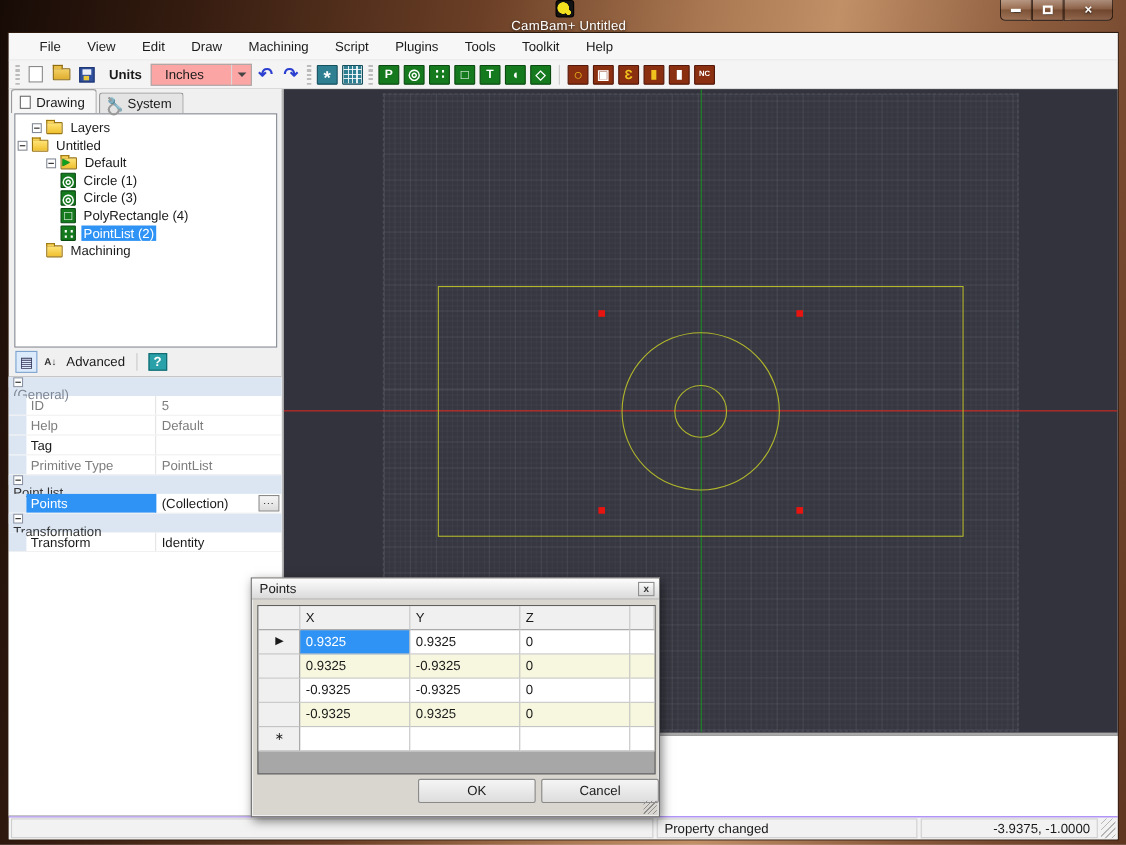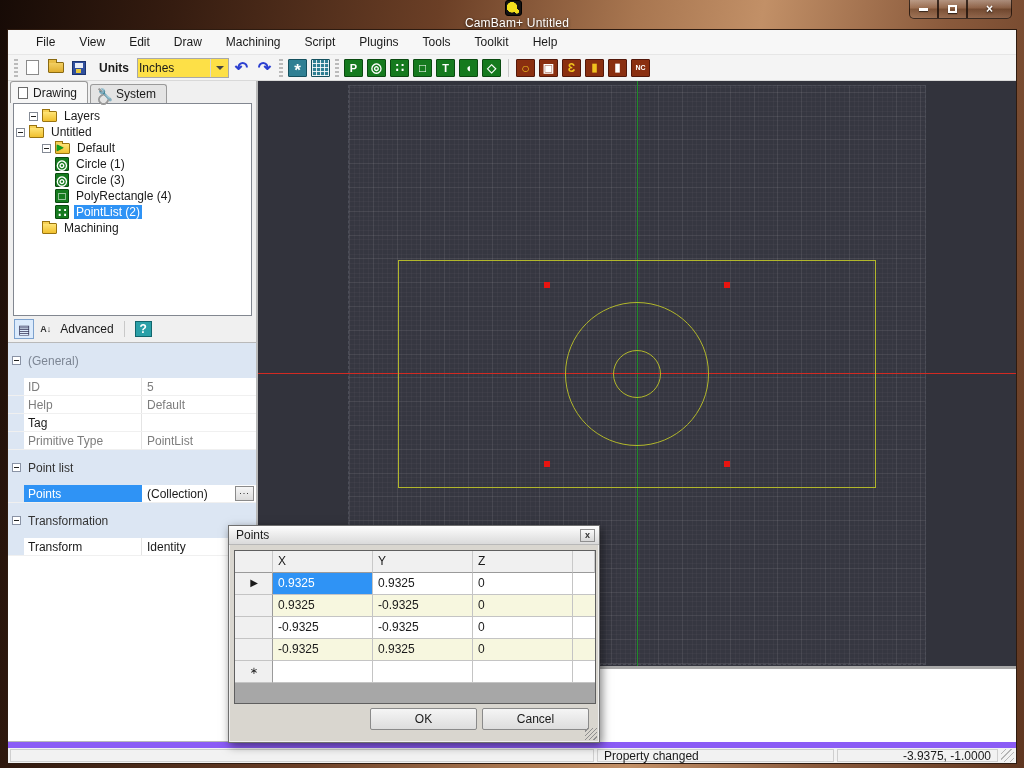--- a/index.html
+++ b/index.html
@@ -38,21 +38,21 @@
   .tsep { width:1px; height:18px; background:#c9c9c9; margin:0 4px; }
   .tbtn { width:21px; height:20px; display:flex; align-items:center; justify-content:center; }
   .icon16 { width:17px; height:16px; display:inline-flex; align-items:center; justify-content:center; position:relative; }
   .i-new { background:#fff; border:1px solid #8a8a8a; width:13px; height:15px; }
   .i-open { width:16px; height:11px; background:linear-gradient(180deg,#f3cf62,#dfae2f); border:1px solid #8a6a12; border-radius:1px; position:relative; }
   .i-open::before { content:""; position:absolute; left:-1px; top:-4px; width:7px; height:3px; background:#e8bd45; border:1px solid #8a6a12; border-bottom:none; }
   .i-save { width:14px; height:14px; background:#30509e; border:1px solid #1c3470; position:relative; }
   .i-save::before { content:""; position:absolute; left:2px; top:1px; right:2px; height:5px; background:#e9eef8; }
   .i-save::after { content:""; position:absolute; left:3px; bottom:1px; width:5px; height:4px; background:#e8c83a; }
   .units-label { font-weight:bold; margin:0 6px 0 8px; }
-  .combo { width:92px; height:20px; background:#fde047; border:1px solid #a8a8a8; display:flex; align-items:center; justify-content:space-between; padding-left:1px; }
+  .combo { width:92px; height:20px; background:#fca5a5; border:1px solid #a8a8a8; display:flex; align-items:center; justify-content:space-between; padding-left:12px; }
   .combo-arrow { width:18px; height:18px; display:flex; align-items:center; justify-content:center; border-left:1px solid #d8d8d8; }
   .tri-down { width:0; height:0; border-left:4px solid transparent; border-right:4px solid transparent; border-top:4px solid #444; }
   .i-undo::before { content:"↶"; color:#2b3fd0; font-size:16px; font-weight:bold; }
   .i-redo::before { content:"↷"; color:#2b3fd0; font-size:16px; font-weight:bold; }
   .sq { width:19px; height:18px; border-radius:1px; display:flex; align-items:center; justify-content:center; color:#fff; font-weight:bold; font-size:11px; }
   .sq-teal { background:#2f7f93; border:1px solid #14505e; }
   .sq-green { background:#157a1e; border:1px solid #0a4a10; }
   .sq-brown { background:#8a2f10; border:1px solid #54180a; }
   .i-axes::before { content:"*"; font-size:17px; line-height:8px; margin-top:6px; }
   .i-grid { background-image:repeating-linear-gradient(0deg,rgba(255,255,255,.85) 0 1px,transparent 1px 4px),
@@ -100,21 +100,21 @@
   .props-toolbar { height:26px; display:flex; align-items:center; gap:3px; padding-left:6px; }
   .pbtn { height:20px; display:flex; align-items:center; justify-content:center; padding:0 3px; }
   .pbtn.pressed { background:#dcebfc; border:1px solid #7da2ce; }
   .i-cat::before { content:"▤"; font-size:13px; color:#335; }
   .i-az { font-size:9px; font-weight:bold; color:#333; line-height:8px; text-align:left; }
   .i-help { width:17px; height:16px; background:#2aa0a8; border:1px solid #11666d; color:#fff; font-weight:bold; display:flex; align-items:center; justify-content:center; }
   .psep { width:1px; height:16px; background:#c9c9c9; margin:0 4px; }
 
   .propsbox { flex:1; background:#fff; border:1px solid #b9b9b9; border-left:none; border-right:none; display:flex; flex-direction:column; }
   .prow { height:18px; display:flex; align-items:center; border-bottom:1px solid #f0f0f0; }
-  .prow-cat { background:#dce6f3; color:#333; border-bottom:none; height:35px; }
+  .prow-cat { background:#dce6f3; color:#333; border-bottom:none; height:17px;flex-direction:column; }
   .prow-cat.gray { color:#7d8694; }
   .pindent { width:16px; align-self:stretch; background:#dce6f3; flex:none; display:flex; align-items:center; justify-content:center; }
   .pexp { width:9px; height:9px; border:1px solid #8a93a5; background:#fff; display:flex; align-items:center; justify-content:center; }
   .pexp::before { content:""; width:5px; height:1px; background:#222; }
   .pname { width:118px; padding-left:4px; align-self:stretch; display:flex; align-items:center; border-right:1px solid #e4e4e4; }
   .pvalue { flex:1; padding-left:5px; display:flex; align-items:center; justify-content:space-between; }
   .ro { color:#7d7d7d; }
   .pname.selected { background:#2f93f5; color:#fff; border-right-color:#2f93f5; }
   .ellipsis-btn { width:19px; height:15px; margin-right:2px; background:linear-gradient(#f6f6f6,#dcdcdc); border:1px solid #8a8a8a;
      font-size:9px; line-height:8px; text-align:center; letter-spacing:1px; }
@@ -132,21 +132,21 @@
   .axis-x { position:absolute; left:0; right:0; top:292px; height:1px; background:#d22a22; }
   .axis-y { position:absolute; top:0; bottom:0; left:379px; width:1px; background:#1f8a28; }
   .geo-rect { position:absolute; left:140px; top:179px; width:478px; height:228px; border:1px solid #b2b72b; }
   .geo-circle { position:absolute; border:1px solid #b2b72b; border-radius:50%; }
   .geo-c1 { left:307px; top:221px; width:144px; height:144px; }
   .geo-c2 { left:355px; top:269px; width:48px; height:48px; }
   .pt { position:absolute; width:6px; height:6px; background:#e81410; }
   .white-under-canvas { flex:1; background:#fff; }
 
   
-  .statusbar { height:21px; background:#f2f2f2; border-top:6px solid #8b5cf6; display:flex; align-items:stretch; padding:1px 2px; gap:3px; }
+  .statusbar { height:21px; background:#f2f2f2; border-top:1px solid #8b5cf6; display:flex; align-items:stretch; padding:1px 2px; gap:3px; }
   .sb-panel { border:1px solid #cfcfcf; display:flex; align-items:center; padding:0 6px; }
   .sb-left { flex:1; }
   .sb-msg { width:237px; }
   .sb-coords { width:161px; justify-content:flex-end;padding-left:43px; }
   .sb-grip { width:13px; border:none; background:
      repeating-linear-gradient(135deg, transparent 0 3px, #b5b5b5 3px 4px); }
 
   
   .dialog { position:absolute; left:228px; top:525px; width:372px; height:218px; background:#d9d6cf;
      border:1px solid #6f6f6f; box-shadow:2px 3px 9px rgba(0,0,0,.5), inset 0 0 0 1px #efefef; }
@@ -158,21 +158,21 @@
   .drow { display:flex; height:22px; }
   .dcell { border-right:1px solid #c4c4c4; border-bottom:1px solid #c4c4c4; padding:3px 4px 0 5px; background:#fff; }
   .dhead .dcell { background:#f0f0f0; border-right:1px solid #c9c9c9; border-bottom:1px solid #9a9a9a; }
   .dsel { width:38px; flex:none; background:#f0f0f0 !important; border-right:1px solid #9a9a9a; text-align:center; }
   .dc { width:100px; flex:none; }
   .dlast { flex:1; border-right:none; }
   .alt .dcell { background:#f7f7df; }
   .alt .dsel { background:#f0f0f0 !important; }
   .cell-selected { background:#2f93f5 !important; color:#fff; }
   .rowmark { font-size:10px; line-height:14px; }
-  .dlg-buttons { position:absolute; left:0; right:0; top:182px; display:flex; justify-content:flex-end; gap:5px; padding-right:10px; }
+  .dlg-buttons { position:absolute; left:0; right:0; top:182px; display:flex; justify-content:flex-end; gap:5px; padding-right:0; }
   .btn { width:107px; height:22px; background:linear-gradient(180deg,#f5f5f5,#dddddd); border:1px solid #8a8a8a; border-radius:2px;
      display:flex; align-items:center; justify-content:center; }
   .dlg-grip { position:absolute; right:2px; bottom:2px; width:12px; height:12px;
      background:repeating-linear-gradient(135deg, transparent 0 2px, #8f8f8f 2px 3px); }
 </style>
 </head>
 <body>
 
 <div class="titlebar">
   <span class="app-icon"></span>

